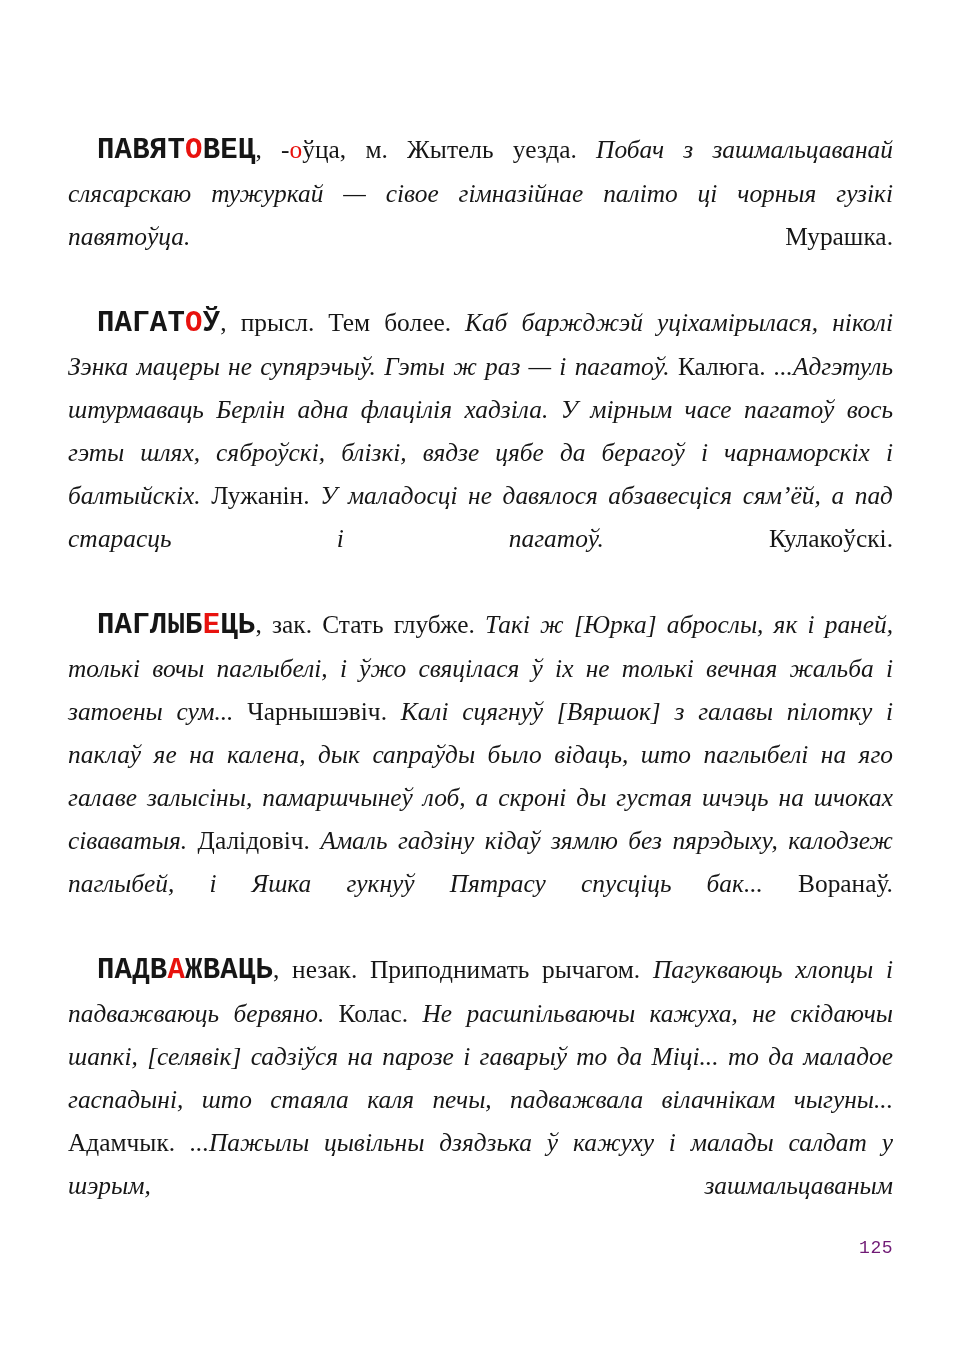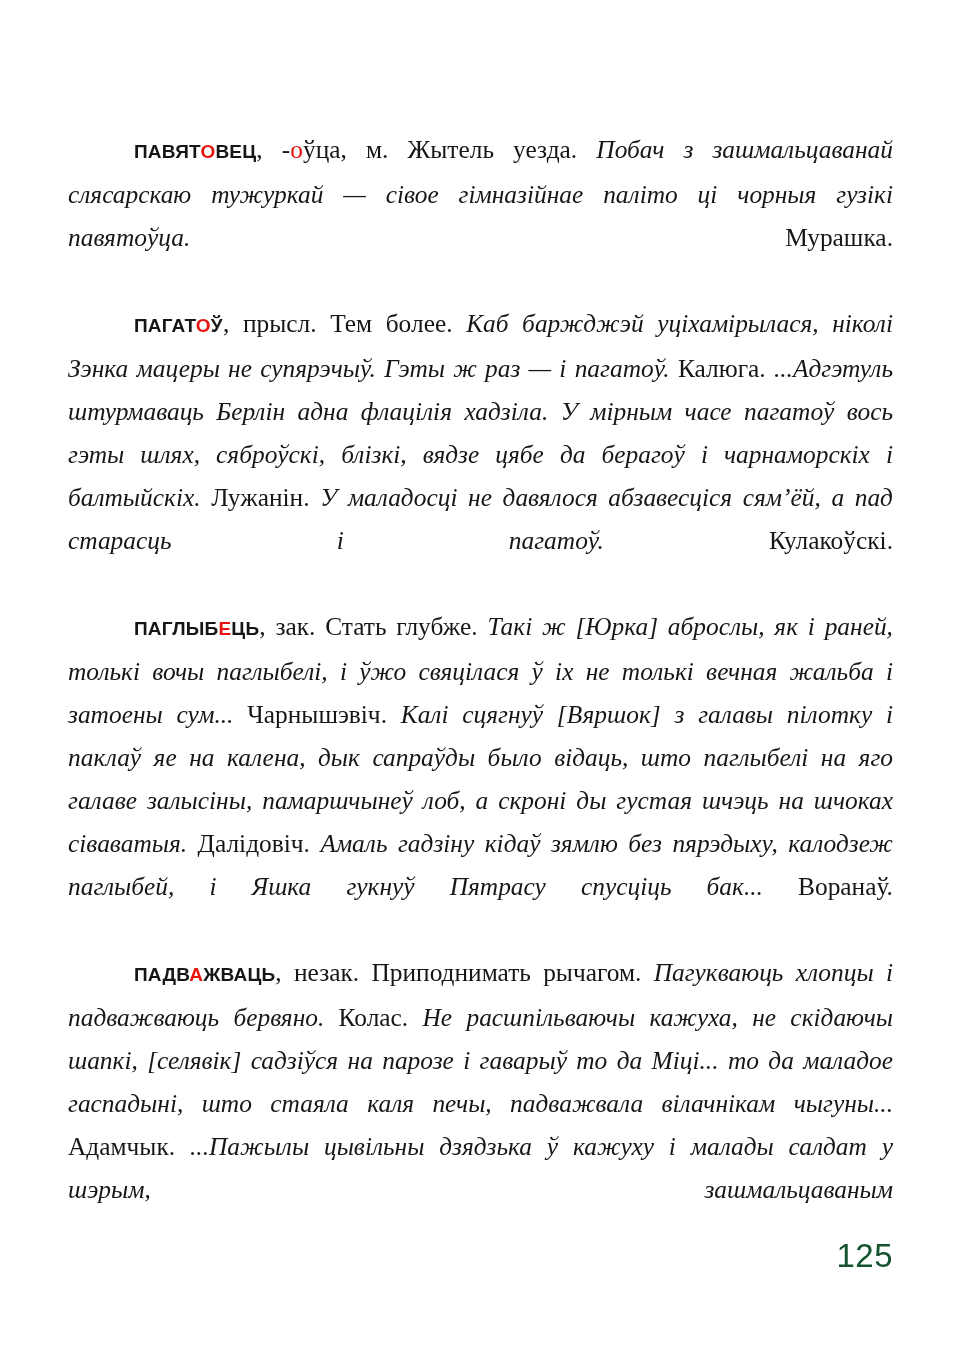--- a/index.html
+++ b/index.html
@@ -38,25 +38,24 @@
   }
 
   
   .entry::after {
     content: "";
     display: inline-block;
     width: 100%;
   }
 
   .hw {
-    font-family: Liberation Sans, sans-serif;
+    font-family: Liberation Mono, monospace;
     font-weight: bold;
-    font-size: 19px;
+    font-size: 29px;
     letter-spacing: 0.2px;
-    margin-left: 37px;
   }
   .hw .stress {
     color: #e8120e;
   }
 
   
   .rom {
     font-style: normal;
   }
   
@@ -72,24 +71,24 @@
     font-style: normal;
   }
   .infl .stress {
     color: #e8120e;
   }
 
   .pageno {
     position: absolute;
     right: 67px;
     top: 1239px;
-    font-size: 33px;
+    font-size: 18px;
     line-height: 1;
-    font-family: Liberation Sans, sans-serif;
-    color: #14532d;
+    font-family: Liberation Mono, monospace;
+    color: #701a75;
     letter-spacing: 0.5px;
   }
 </style>
 </head>
 <body>
 
 <div class="page">
   <div id="entries">
       <p class="entry"><span class="hw"><span>ПАВЯТ</span><span class="stress">О</span><span>ВЕЦ</span></span><span class="rom">,</span> <span class="infl"><span>-</span><span class="stress">о</span><span>ўца,</span></span> <span class="rom">м.</span> <span class="rom">Жытель уезда.</span> <span class="cit">Побач з зашмальцаванай слясарскаю тужуркай — сівое гімназійнае паліто ці чорныя гузікі павятоўца.</span> <span class="auth">Мурашка.</span> </p>
       <p class="entry"><span class="hw"><span>ПАГАТ</span><span class="stress">О</span><span>Ў</span></span><span class="rom">,</span> <span class="rom">прысл.</span> <span class="rom">Тем более.</span> <span class="cit">Каб баржджэй уціхамірылася, ніколі Зэнка мацеры не супярэчыў. Гэты ж раз — і пагатоў.</span> <span class="auth">Калюга.</span> <span class="cit">...Адгэтуль штурмаваць Берлін адна флацілія хадзіла. У мірным часе пагатоў вось гэты шлях, сяброўскі, блізкі, вядзе цябе да берагоў і чарнаморскіх і балтыйскіх.</span> <span class="auth">Лужанін.</span> <span class="cit">У маладосці не давялося абзавесціся сям’ёй, а пад старасць і пагатоў.</span> <span class="auth">Кулакоўскі.</span> </p>

